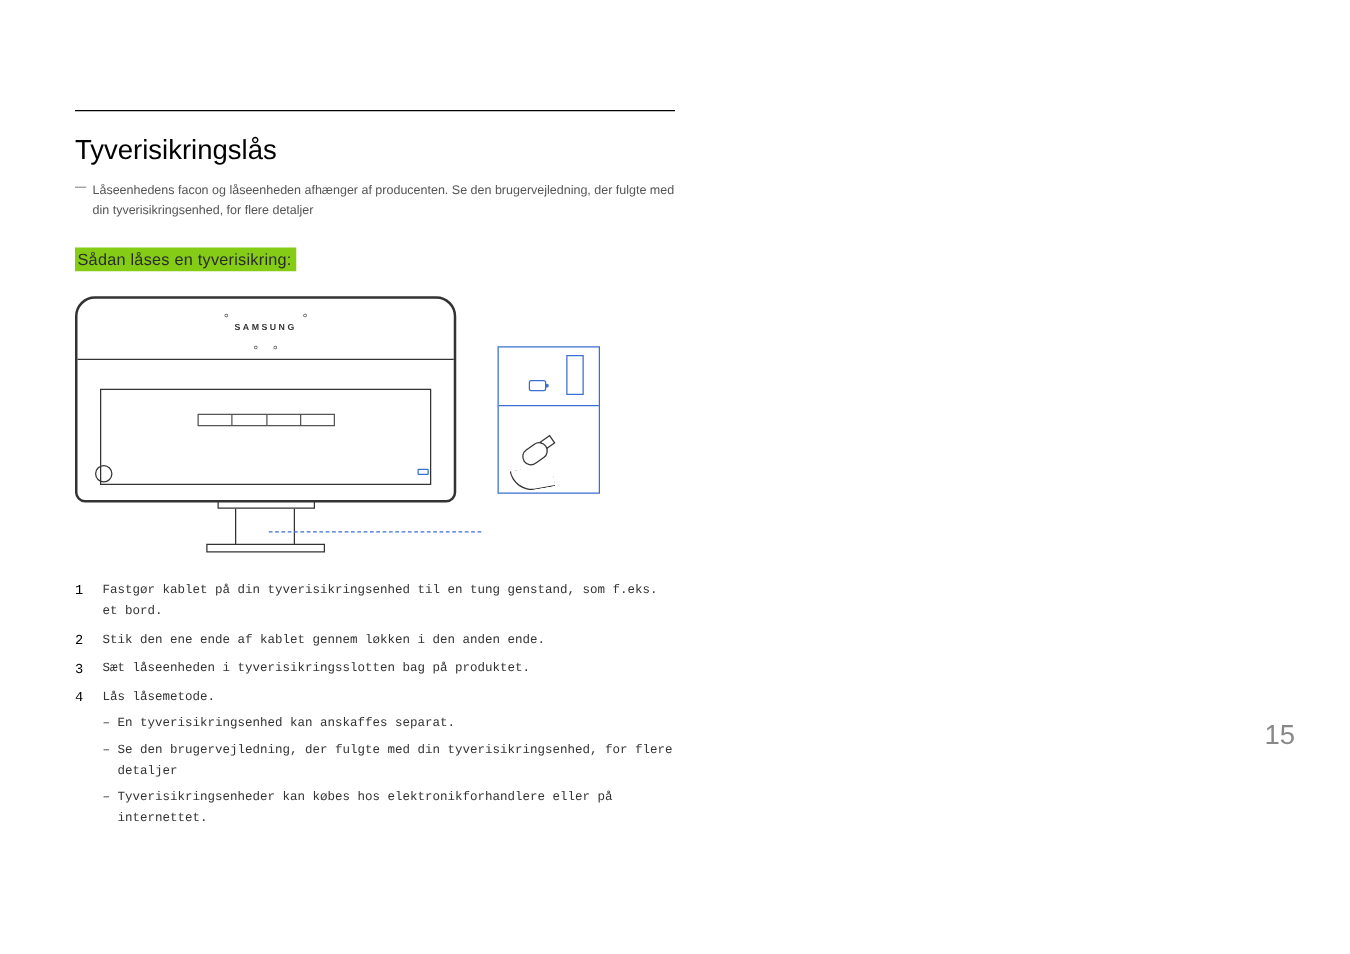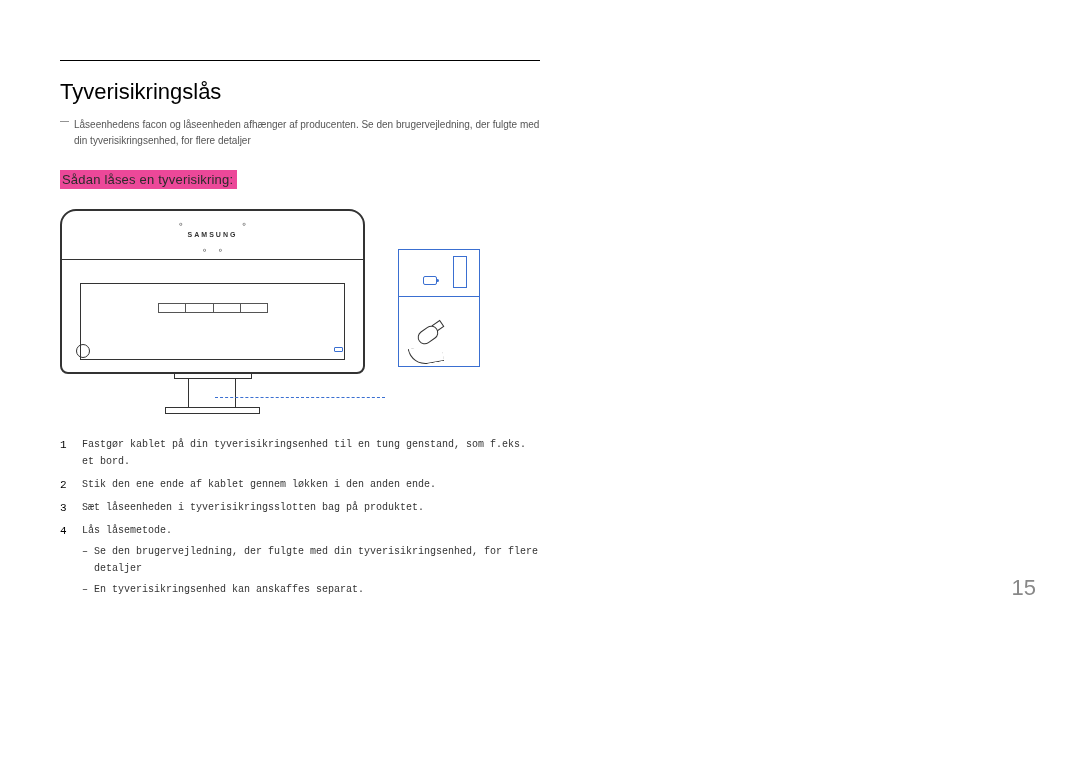--- a/index.html
+++ b/index.html
@@ -1,24 +1,24 @@
 <!DOCTYPE html>
 <html><head>
 <meta charset="utf-8">
 <style>
   * { box-sizing: border-box; margin: 0; padding: 0; }
   html, body { width: 1080px; height: 763px; background: #fff; font-family: Arial, Helvetica, sans-serif; color: #000; }
-  .page { position: relative; width: 1080px; height: 629px; padding: 60px 60px 0 60px; }
+  .page { position: relative; width: 1080px; height: 629px; padding: 88px 60px 0 60px; }
   .content { width: 480px; }
   .rule-top { border-top: 1px solid #000; height: 0; margin-bottom: 18px; }
   h1.title { font-size: 22px; font-weight: 400; margin-bottom: 12px; }
   .note { font-size: 10px; color: #555; line-height: 1.55; margin-left: 8px; position: relative; padding-left: 6px; }
   .note::before { content: "―"; position: absolute; left: -8px; top: -2px; font-size: 9px; color: #555; }
   .notes { margin-bottom: 22px; }
-  .subhead { display: inline-block; font-size: 13px; color: #2b2b2b; background: #ec4899; padding: 2px 4px 2px 2px; margin-bottom: 20px; letter-spacing: 0.2px; }
+  .subhead { display: inline-block; font-size: 13px; color: #2b2b2b; background: #84cc16; padding: 2px 4px 2px 2px; margin-bottom: 20px; letter-spacing: 0.2px; }
   .figure { position: relative; width: 420px; height: 205px; margin-bottom: 22px; }
   .stand-base { position: absolute; left: 105px; bottom: 0; width: 95px; height: 7px; border: 1px solid #333; background: #fff; }
   .stand-neck { position: absolute; left: 128px; bottom: 6px; width: 48px; height: 35px; border: 1px solid #333; background: #fff; }
   .stand-plate { position: absolute; left: 114px; bottom: 35px; width: 78px; height: 14px; border: 1px solid #333; background: #fff; }
   .monitor { position: absolute; left: 0; top: 0; width: 305px; height: 165px; border: 2px solid #333; border-radius: 16px 16px 8px 8px; background: #fff; }
   .monitor-curve { position: absolute; left: 0; right: 0; top: 48px; height: 0; border-top: 1.5px solid #333; }
   .monitor-innerbox { position: absolute; left: 18px; right: 18px; top: 72px; bottom: 12px; border: 1px solid #333; }
   .brand { position: absolute; top: 20px; left: 0; right: 0; text-align: center; font-size: 7px; letter-spacing: 2px; font-weight: 700; color: #333; }
   .dots { position: absolute; left: 0; right: 0; text-align: center; font-size: 9px; color: #555; }
   .dots.top { top: 8px; }
@@ -93,21 +93,22 @@
       </div>
     </div>
 
     <ol class="steps">
       <li><span>Fastgør kablet på din tyverisikringsenhed til en tung genstand, som f.eks. et bord.</span></li>
       <li><span>Stik den ene ende af kablet gennem løkken i den anden ende.</span></li>
       <li><span>Sæt låseenheden i tyverisikringsslotten bag på produktet.</span></li>
       <li>
         <span>Lås låsemetode.</span>
         <ul class="sub">
+          <li>En tyverisikringsenhed kan anskaffes separat.</li>
           <li>Se den brugervejledning, der fulgte med din tyverisikringsenhed, for flere detaljer</li>
-          <li>En tyverisikringsenhed kan anskaffes separat.</li>
+          <li>Tyverisikringsenheder kan købes hos elektronikforhandlere eller på internettet.</li>
         </ul>
       </li>
     </ol>
   </div>
 
   <div class="pagenum">15</div>
 </div>
 
 </body></html>

